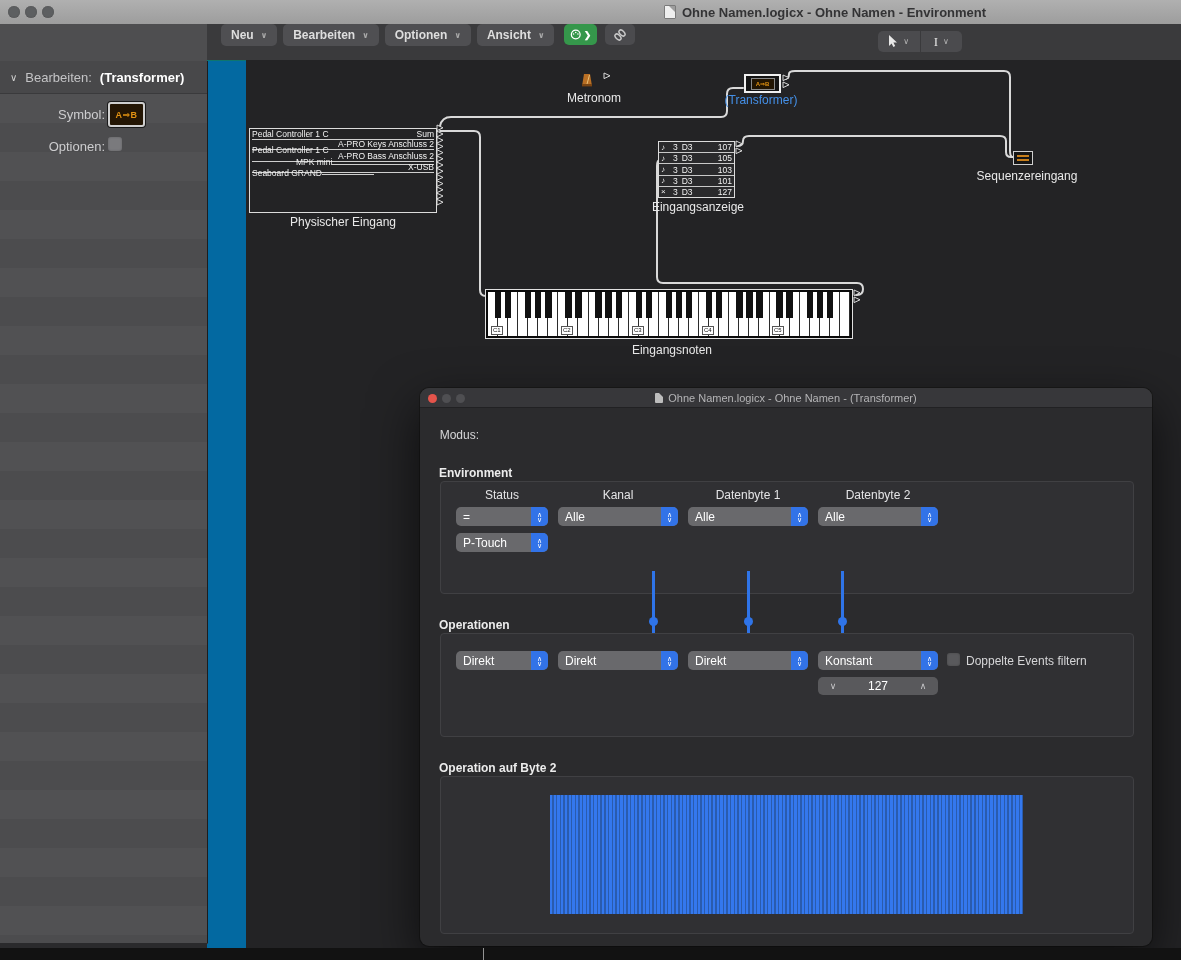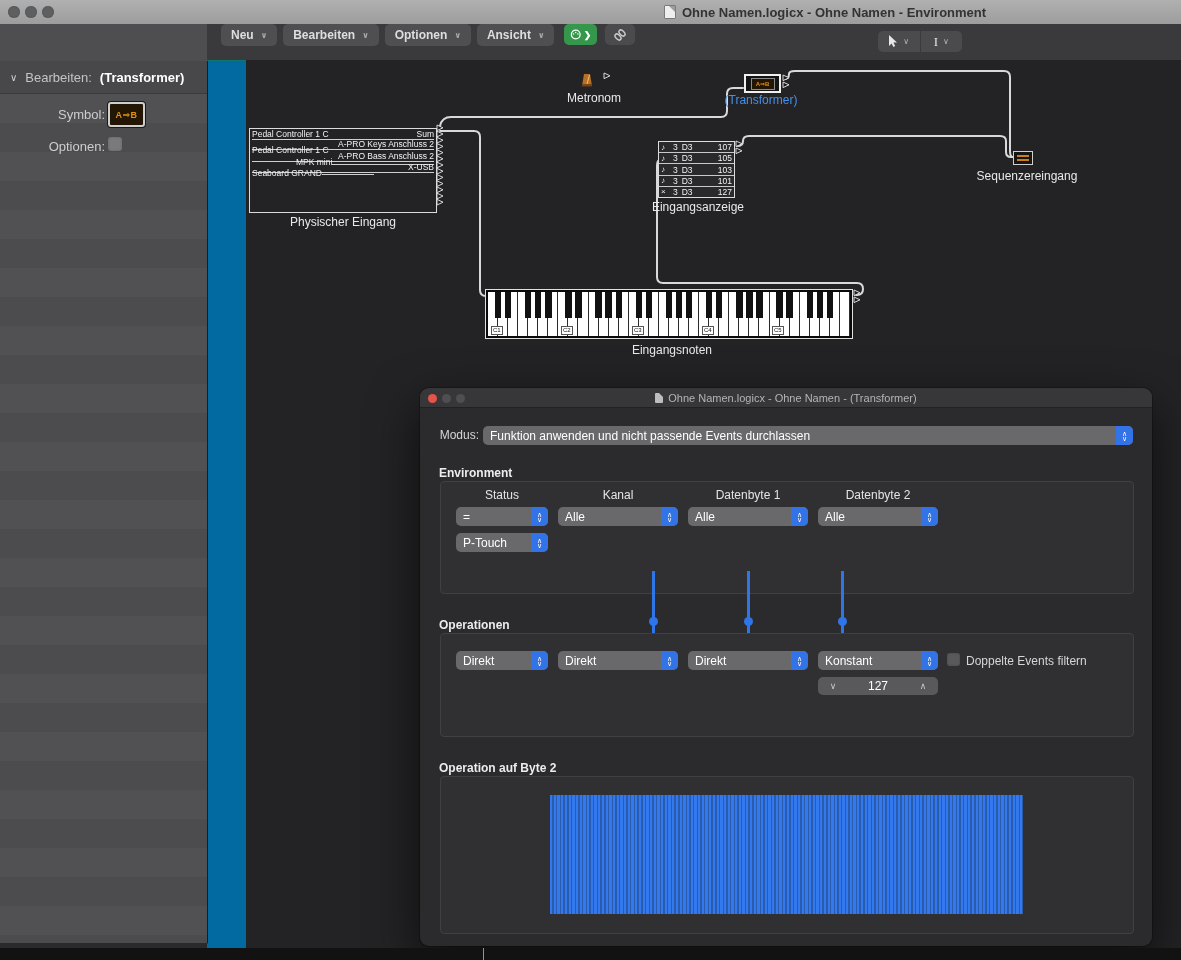--- a/index.html
+++ b/index.html
@@ -378,27 +378,20 @@
   <div class="abs tw">
     <div class="tw-titlebar">
       <span class="tw-tl" style="left:8px;background:#e5544b"></span>
       <span class="tw-tl" style="left:22px;background:#4f4f52"></span>
       <span class="tw-tl" style="left:36px;background:#4f4f52"></span>
       <span class="docicon-sm"></span>
       <span class="tw-title">Ohne Namen.logicx - Ohne Namen - (Transformer)</span>
     </div>
 
     <span class="tw-plain" style="left:13px;top:40px;width:46px;text-align:right">Modus:</span>
-    <div class="dd" style="left:63px;top:38px;width:650px">
-      <span class="dd-t">Funktion anwenden und nicht passende Events durchlassen</span>
-      <span class="dd-cap">
-          <i>∧</i>
-          <i>∨</i>
-        </span>
-    </div>
 
     <span class="tw-label" style="left:19px;top:78px">Environment</span>
     <div class="gbox" style="left:20px;top:93px;width:694px;height:113px"></div>
     <span class="col-h" style="left:22px;top:100px">Status</span>
     <span class="col-h" style="left:138px;top:100px">Kanal</span>
     <span class="col-h" style="left:268px;top:100px">Datenbyte 1</span>
     <span class="col-h" style="left:398px;top:100px">Datenbyte 2</span>
 
     <div class="dd" style="left:36px;top:119px;width:92px">
       <span class="dd-t">=</span>

